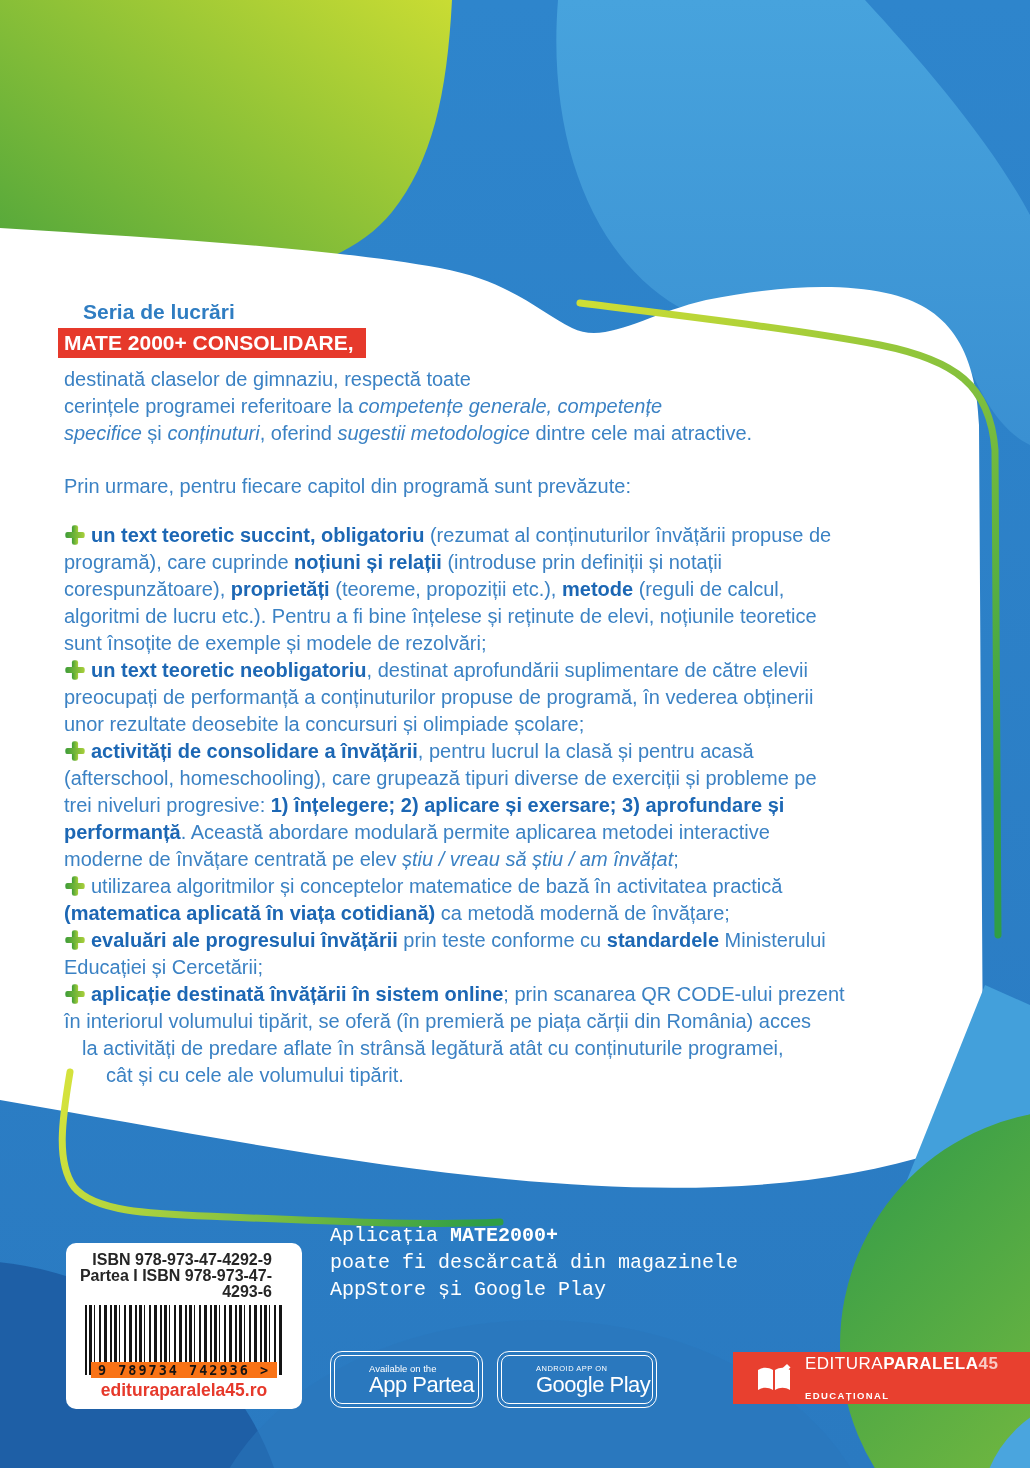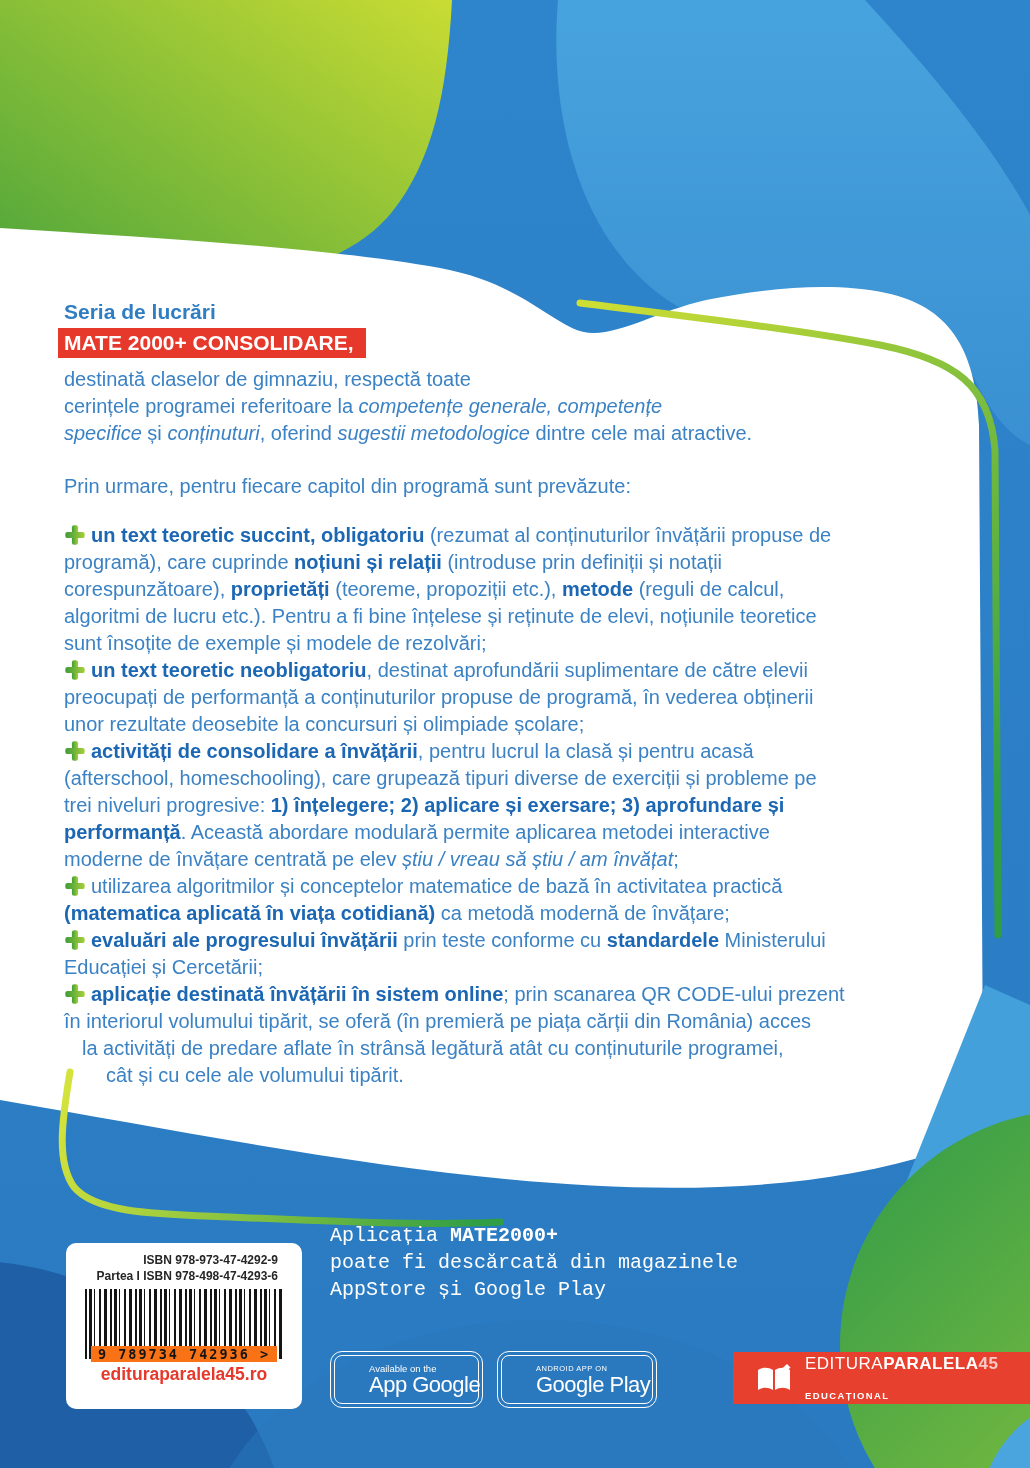--- a/index.html
+++ b/index.html
@@ -3,38 +3,38 @@
 <meta charset="utf-8">
 <style>
   html,body{margin:0;padding:0;background:#0e4d8f;}
   .cover{position:relative;width:1030px;height:1468px;overflow:hidden;
          font-family:"Liberation Sans",sans-serif;}
   .bg{position:absolute;inset:0;display:block;}
 
   
   .content{position:absolute;left:64px;top:298px;width:920px;
            color:#3b82c4;font-size:20px;line-height:27px;font-weight:500;}
-  .series-label{font-size:21px;font-weight:700;color:#2f7dc2;}
+  .series-label{font-size:21px;font-weight:700;color:#2f7dc2;margin-left:19px;}
   .series-badge{display:inline-block;background:#e6392b;color:#fff;font-weight:700;
                 font-size:21px;line-height:25px;padding:2px 12px 3px 6px;margin:3px 0 8px -6px;}
   .content p{margin:0;}
   .lead{margin-top:26px !important;}
   ul.features{list-style:none;margin:22px 0 0 0;padding:0;}
   ul.features li{margin:0;}
   .content b{font-weight:700;color:#1c67b4;}
   .content i{font-style:italic;}
   .plus{width:22px;height:22px;vertical-align:-4px;margin-right:5px;}
   .sp{display:inline-block;height:1px;}
 
   
   .isbn-box{position:absolute;left:66px;top:1243px;width:236px;height:166px;
             background:#fff;border-radius:10px;box-sizing:border-box;padding-top:9px;
             text-align:center;}
-  .isbn-lines{font-size:12px;font-weight:700;color:#262626;line-height:16px;
-              text-align:right;padding-right:24px;}
+  .isbn-lines{font-size:16px;font-weight:700;color:#262626;line-height:16px;
+              text-align:right;padding-right:30px;}
   .barcode{margin:5px auto 0;width:198px;height:70px;position:relative;
     background:repeating-linear-gradient(90deg,
       #141414 0 2px,#fff 2px 4px,#141414 4px 7px,#fff 7px 9px,
       #141414 9px 10px,#fff 10px 14px,#141414 14px 16px,#fff 16px 19px,
       #141414 19px 22px,#fff 22px 25px);}
   .barcode-digits{position:relative;margin:-13px auto 0;width:186px;background:#f97316;
     font-family:"DejaVu Sans Mono",monospace;font-size:13.5px;font-weight:700;
     color:#141414;letter-spacing:2px;}
   .website{margin-top:2px;color:#e6392b;font-weight:700;font-size:17.5px;}
 
@@ -159,39 +159,39 @@
         <li><svg class="plus" viewBox="0 0 25 25">
             <rect x="9" y="1.5" width="7" height="22" rx="2.5" fill="url(#plusg)"></rect>
             <rect x="1.5" y="9" width="22" height="7" rx="2.5" fill="url(#plusg)"></rect>
           </svg><span class="rich"><b>aplicație destinată învățării în sistem online</b><span>; prin scanarea QR CODE-ului prezent</span><br><span>în interiorul volumului tipărit, se oferă (în premieră pe piața cărții din România) acces</span><br><span class="sp" style="width: 18px;"></span><span>la activități de predare aflate în strânsă legătură atât cu conținuturile programei,</span><br><span class="sp" style="width: 42px;"></span><span>cât și cu cele ale volumului tipărit.</span></span></li>
       </ul>
   </div>
 
   <div class="isbn-box">
     <div class="isbn-lines">
       <div>ISBN 978-973-47-4292-9</div>
-      <div>Partea I ISBN 978-498-47-4293-6</div>
+      <div>Partea I ISBN 978-973-47-4293-6</div>
     </div>
     <div class="barcode"></div>
     <div class="barcode-digits">9 789734 742936 &gt;</div>
     <div class="website">edituraparalela45.ro</div>
   </div>
 
   <div class="app-info rich"><span>Aplicația </span><b>MATE2000+</b><br><span>poate fi descărcată din magazinele</span><br><span>AppStore și Google Play</span></div>
 
   <div class="badge badge-appstore">
     <div class="badge-inner">
       <svg width="18" height="32" viewBox="0 0 20 32">
           <rect x="2" y="1.5" width="16" height="29" rx="3.5" fill="none" stroke="#fff" stroke-width="2"></rect>
           <line x1="7" y1="5.5" x2="13" y2="5.5" stroke="#fff" stroke-width="1.5"></line>
           <circle cx="10" cy="26" r="1.8" fill="#fff"></circle>
         </svg>
       <div>
         <div class="badge-small">Available on the</div>
-        <div class="badge-big">App Google</div>
+        <div class="badge-big">App Partea</div>
       </div>
     </div>
   </div>
 
   <div class="badge badge-gplay">
     <div class="badge-inner">
       <svg width="24" height="28" viewBox="0 0 24 28">
           <path d="M2.5,2 L21,14 L2.5,26 Z" fill="none" stroke="#fff" stroke-width="2" stroke-linejoin="round"></path>
           <path d="M2.5,2 L13,14 L2.5,26" fill="none" stroke="#fff" stroke-width="1.4" stroke-linejoin="round"></path>
         </svg>

